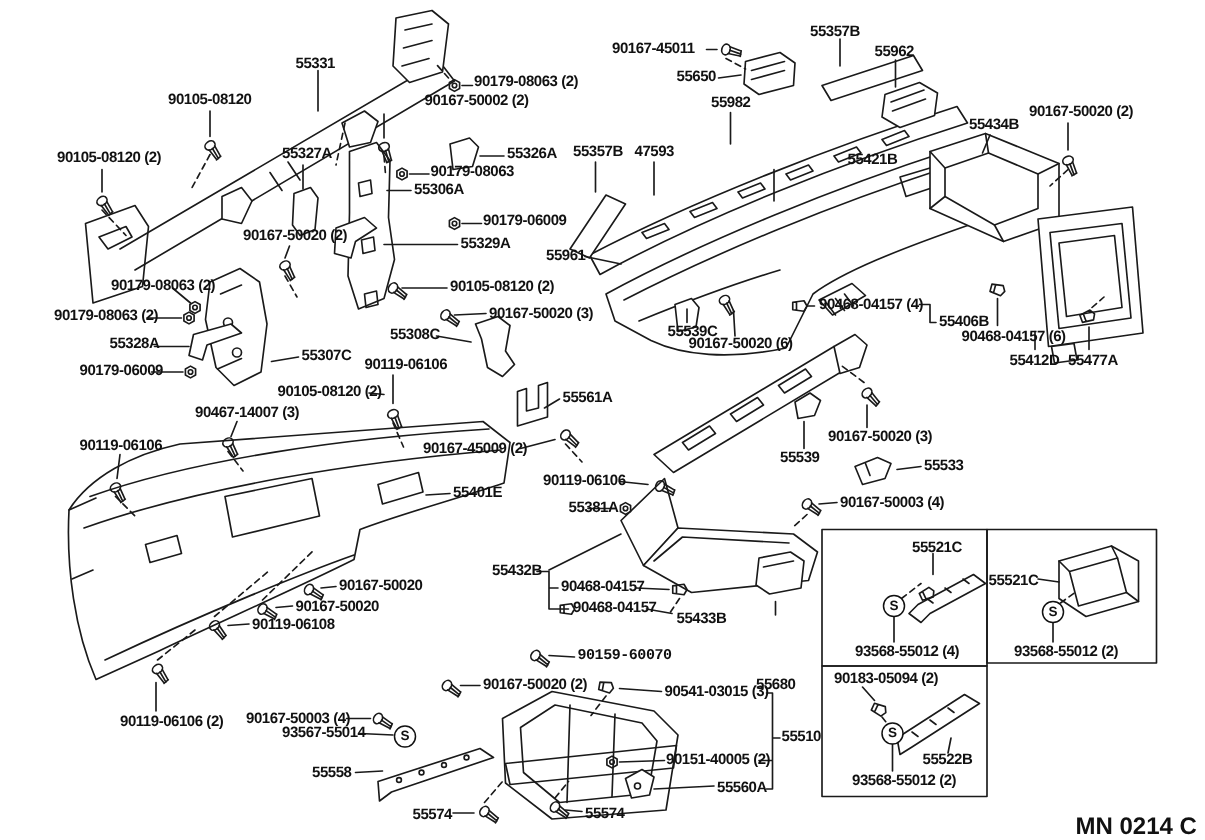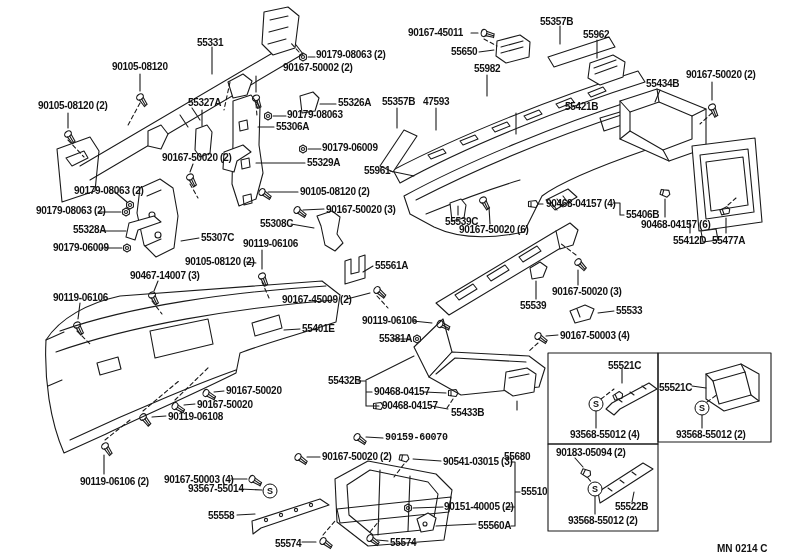--- a/index.html
+++ b/index.html
@@ -10,21 +10,21 @@
          stroke-linejoin:round;stroke-linecap:round;}
   .art .w{fill:#ffffff;}
   .ld{stroke:#1a1a1a;stroke-width:0.9;fill:none;}
   .dl{stroke:#1a1a1a;stroke-width:0.9;fill:none;stroke-dasharray:4,3;}
   .label-layer{position:absolute;left:0;top:0;width:100%;height:100%;}
   .plabel{position:absolute;font-weight:bold;font-size:10px;line-height:1;
           letter-spacing:-0.3px;color:#111;white-space:nowrap;}
   .smark{position:absolute;width:13px;height:13px;border:1.4px solid #111;border-radius:50%;
          font-weight:bold;font-size:9px;line-height:12px;text-align:center;color:#111;
          background:#fff;transform:translate(-50%,-50%);}
-  .footer-code{position:absolute;left:717px;top:543px;font-weight:bold;font-size:10px;
+  .footer-code{position:absolute;left:717px;top:543px;font-weight:bold;font-size:16px;
          letter-spacing:0;color:#111;white-space:nowrap;}
 </style>
 </head>
 <body>
 
 <div class="stage">
 
   <svg class="art" width="803" height="560" viewBox="0 0 803 560" aria-hidden="true">
     <defs>
       <g id="bolt">

